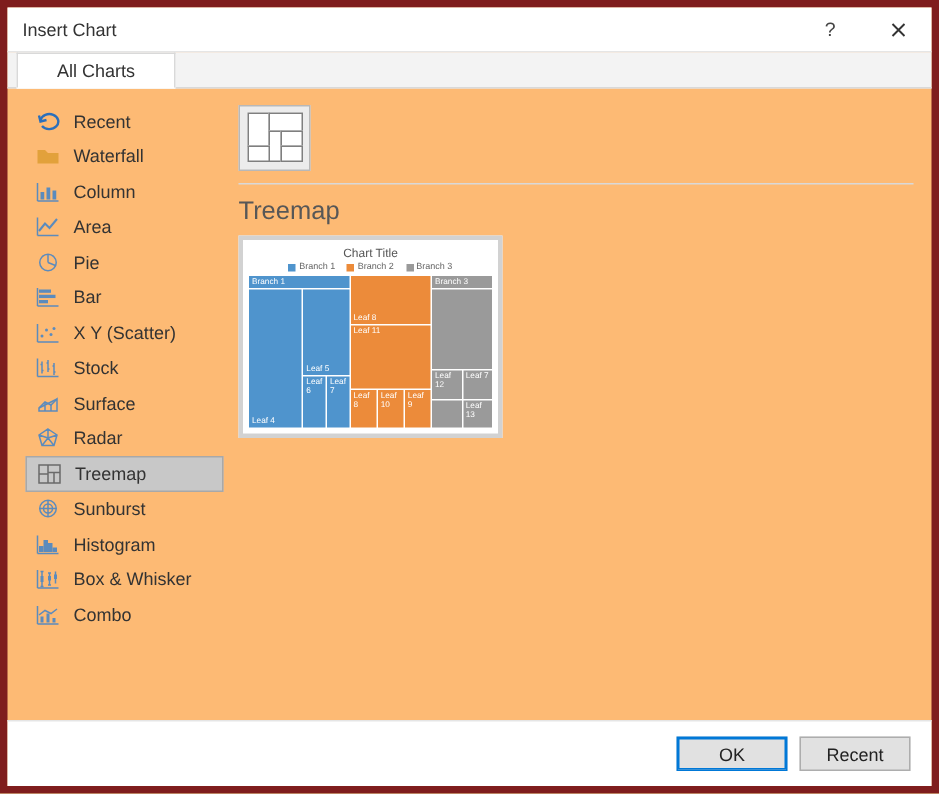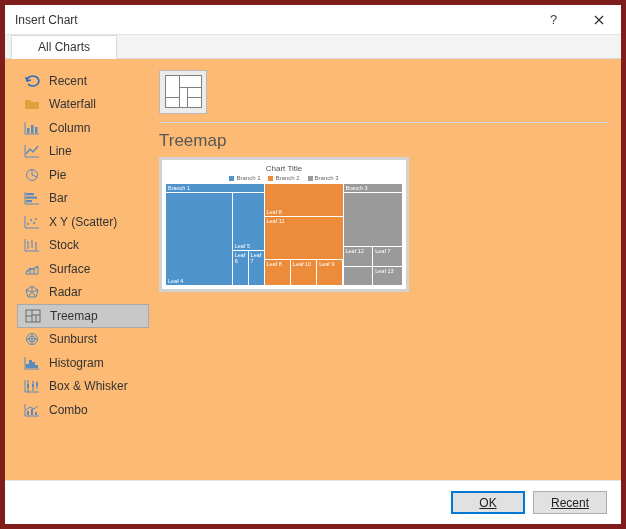--- a/index.html
+++ b/index.html
@@ -116,21 +116,21 @@
   .ti2 { grid-column:2/4; grid-row:1; }
   .ti3 { grid-column:2; grid-row:2/4; }
   .ti4 { grid-column:3; grid-row:2; }
   .ti5 { grid-column:3; grid-row:3; }
   .ti6 { grid-column:1; grid-row:3; }
   .chart-name {
     font-size: 17px; color: #575757;
     margin-bottom: 6px;
   }
   .preview {
-    width: 250px; height: 135px;
+    width: 176px; height: 135px;
     border: 3px solid #d2d2d2;
     background: #fff;
     padding: 4px;
     display: flex;
     flex-direction: column;
   }
   .preview-title { text-align: center; font-size: 8px; color: #555; margin-bottom: 2px; }
   .preview-legend { text-align: center; font-size: 6px; color: #666; margin-bottom: 3px; display:flex; justify-content:center; gap:8px; }
   .preview-legend span { display:flex; align-items:center; gap:2px; }
   .lg-sw { width:5px; height:5px; display:inline-block; }
@@ -154,21 +154,20 @@
   }
   .btn {
     min-width: 74px;
     height: 23px;
     border: 1px solid #adadad;
     background: #e1e1e1;
     font-size: 12px;
     color:#222;
     display:flex; align-items:center; justify-content:center;
     cursor: default;
-    text-decoration: underline;
   }
   .btn.default { border: 1px solid #0078d7; box-shadow: inset 0 0 0 1px #0078d7; }
 </style>
 </head>
 <body>
 
 <div class="dialog">
 
   <div class="titlebar">
     <div class="title">Insert Chart</div>
@@ -219,21 +218,21 @@
         <span class="sb-label">Column</span>
       </div>
 
       <div class="sidebar-item">
         <span class="icon">
             <svg width="16" height="14" viewBox="0 0 16 14">
               <path d="M1 13 L15 13 M1 13 L1 1" stroke="currentColor" fill="none"></path>
               <path d="M2 10 L6 5 L9 8 L14 2" stroke="currentColor" fill="none" stroke-width="1.4"></path>
             </svg>
           </span>
-        <span class="sb-label">Line</span>
+        <span class="sb-label">Area</span>
       </div>
 
       <div class="sidebar-item">
         <span class="icon">
             <svg width="16" height="14" viewBox="0 0 16 14">
               <circle cx="8" cy="7" r="5.5" fill="none" stroke="currentColor"></circle>
               <path d="M8 7 L8 1.5 M8 7 L13 9" stroke="currentColor"></path>
             </svg>
           </span>
         <span class="sb-label">Pie</span>

